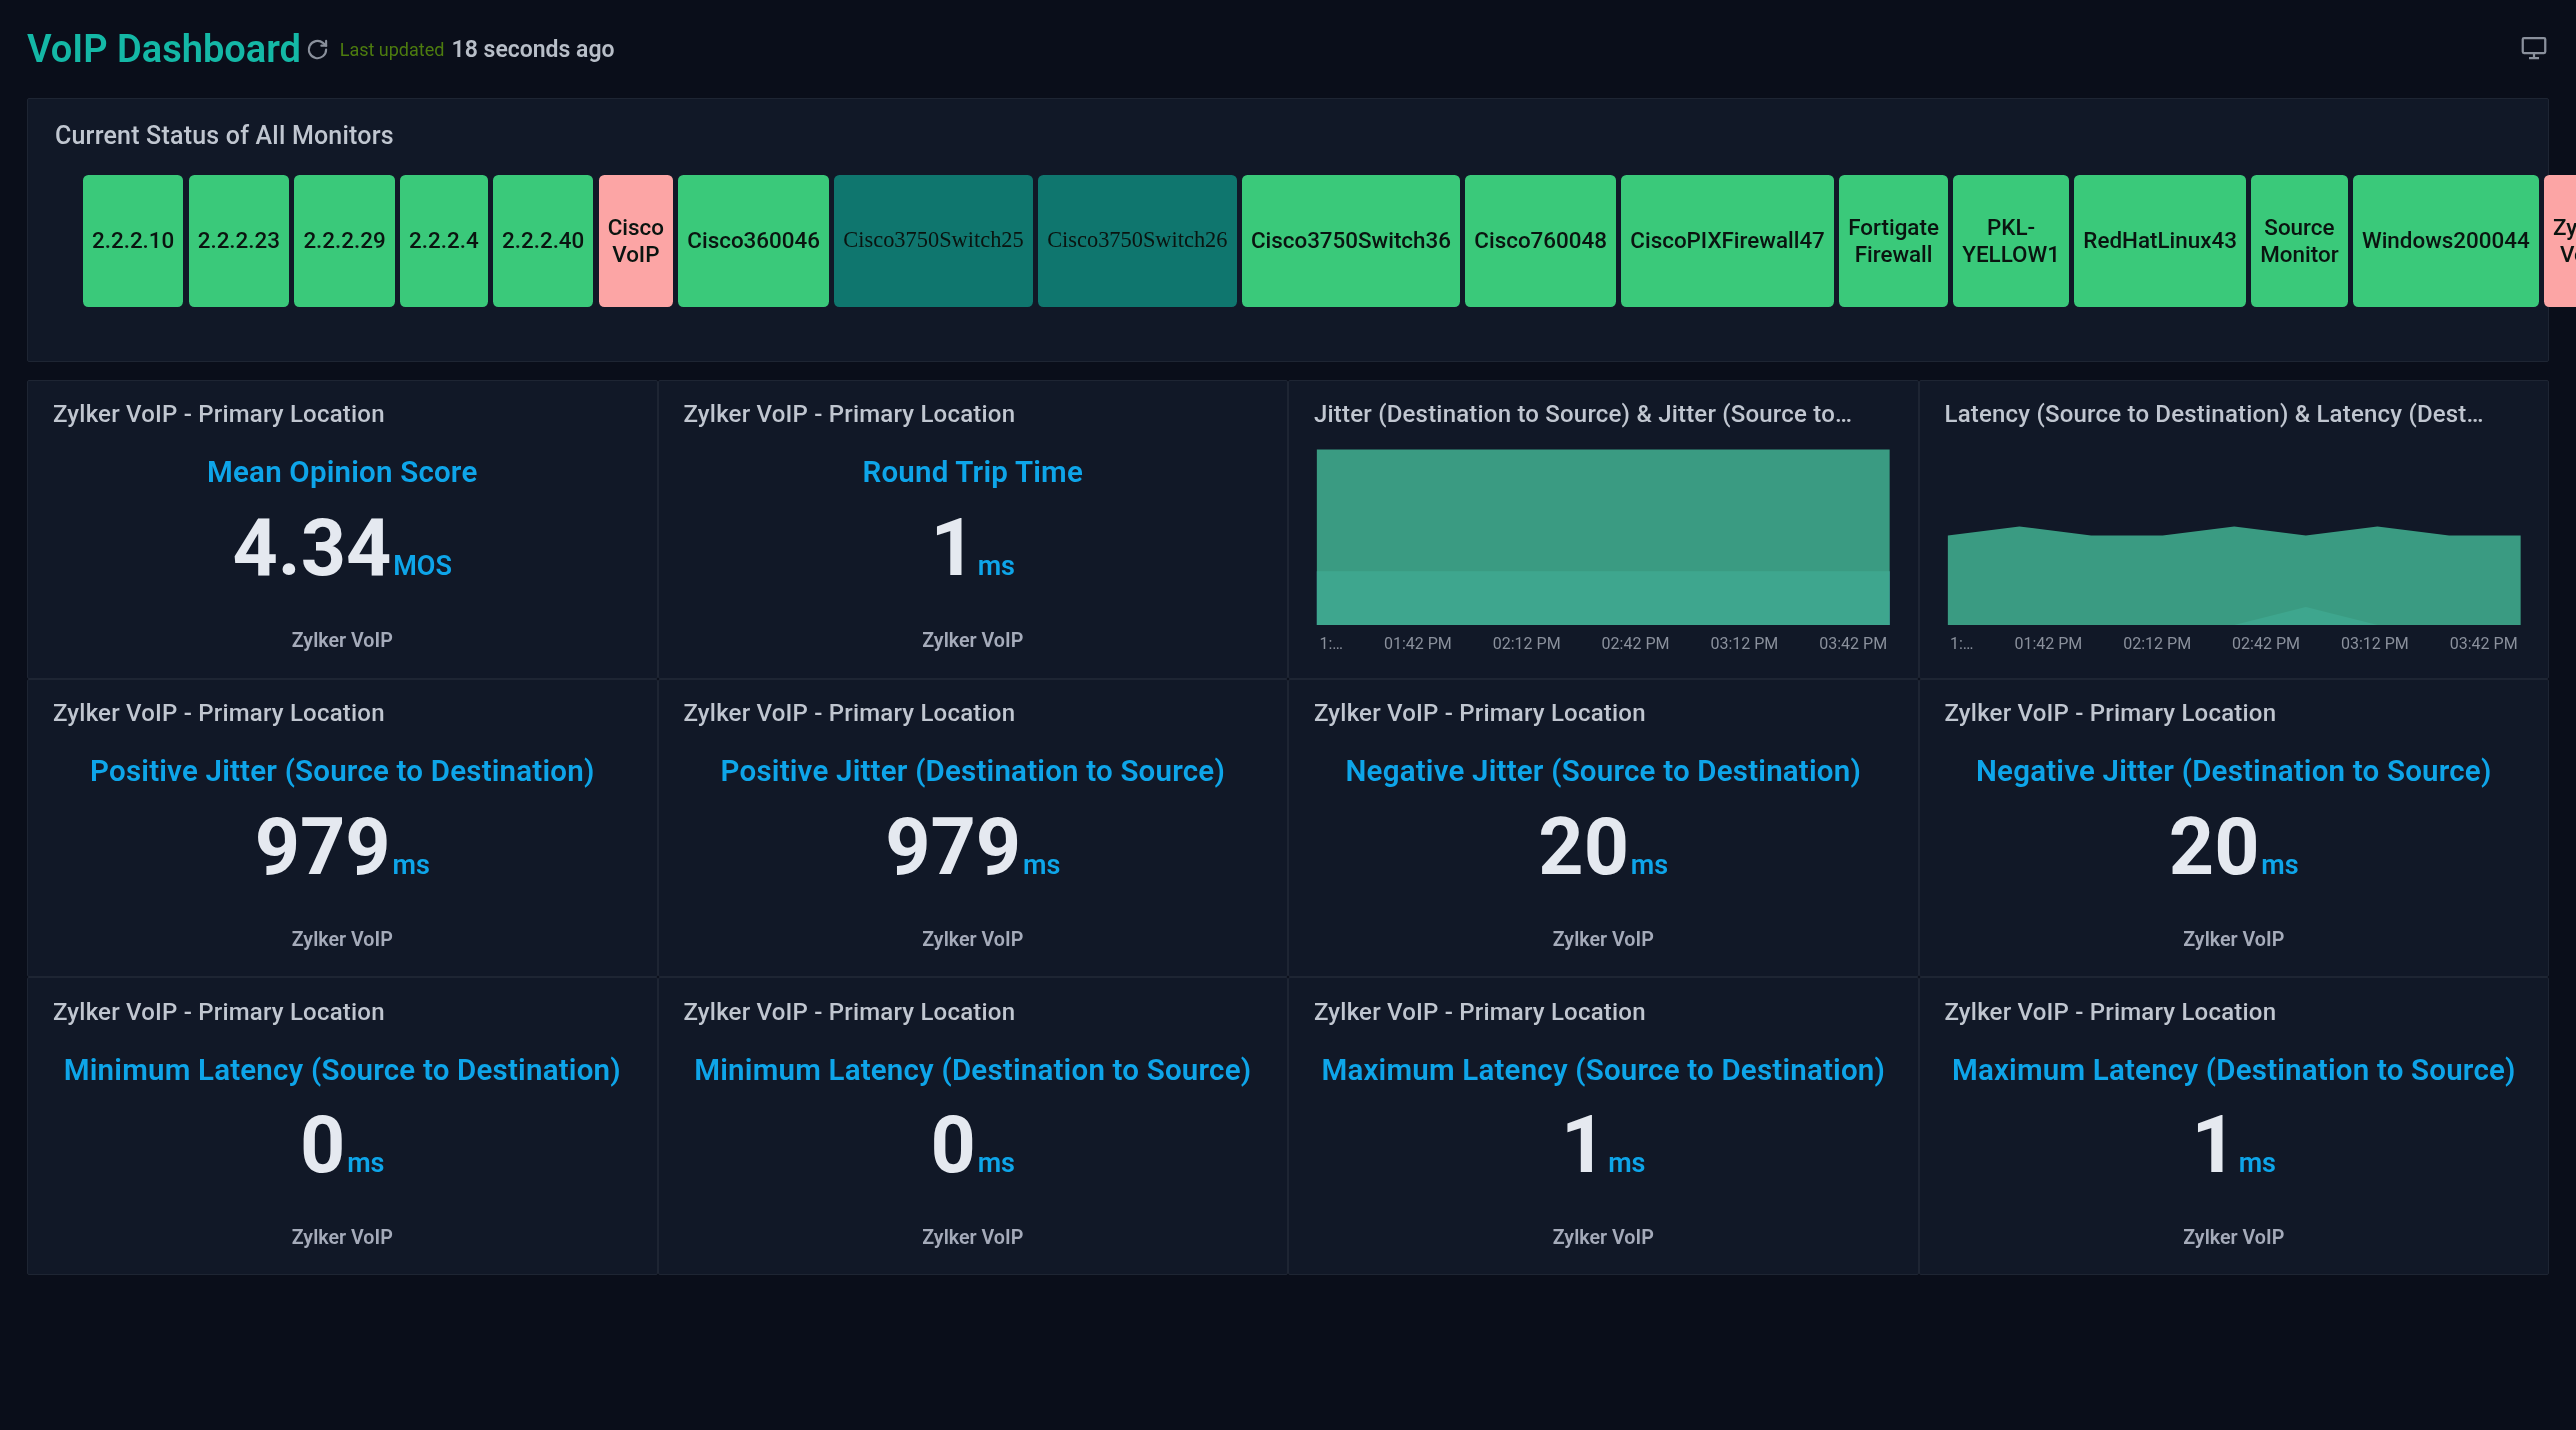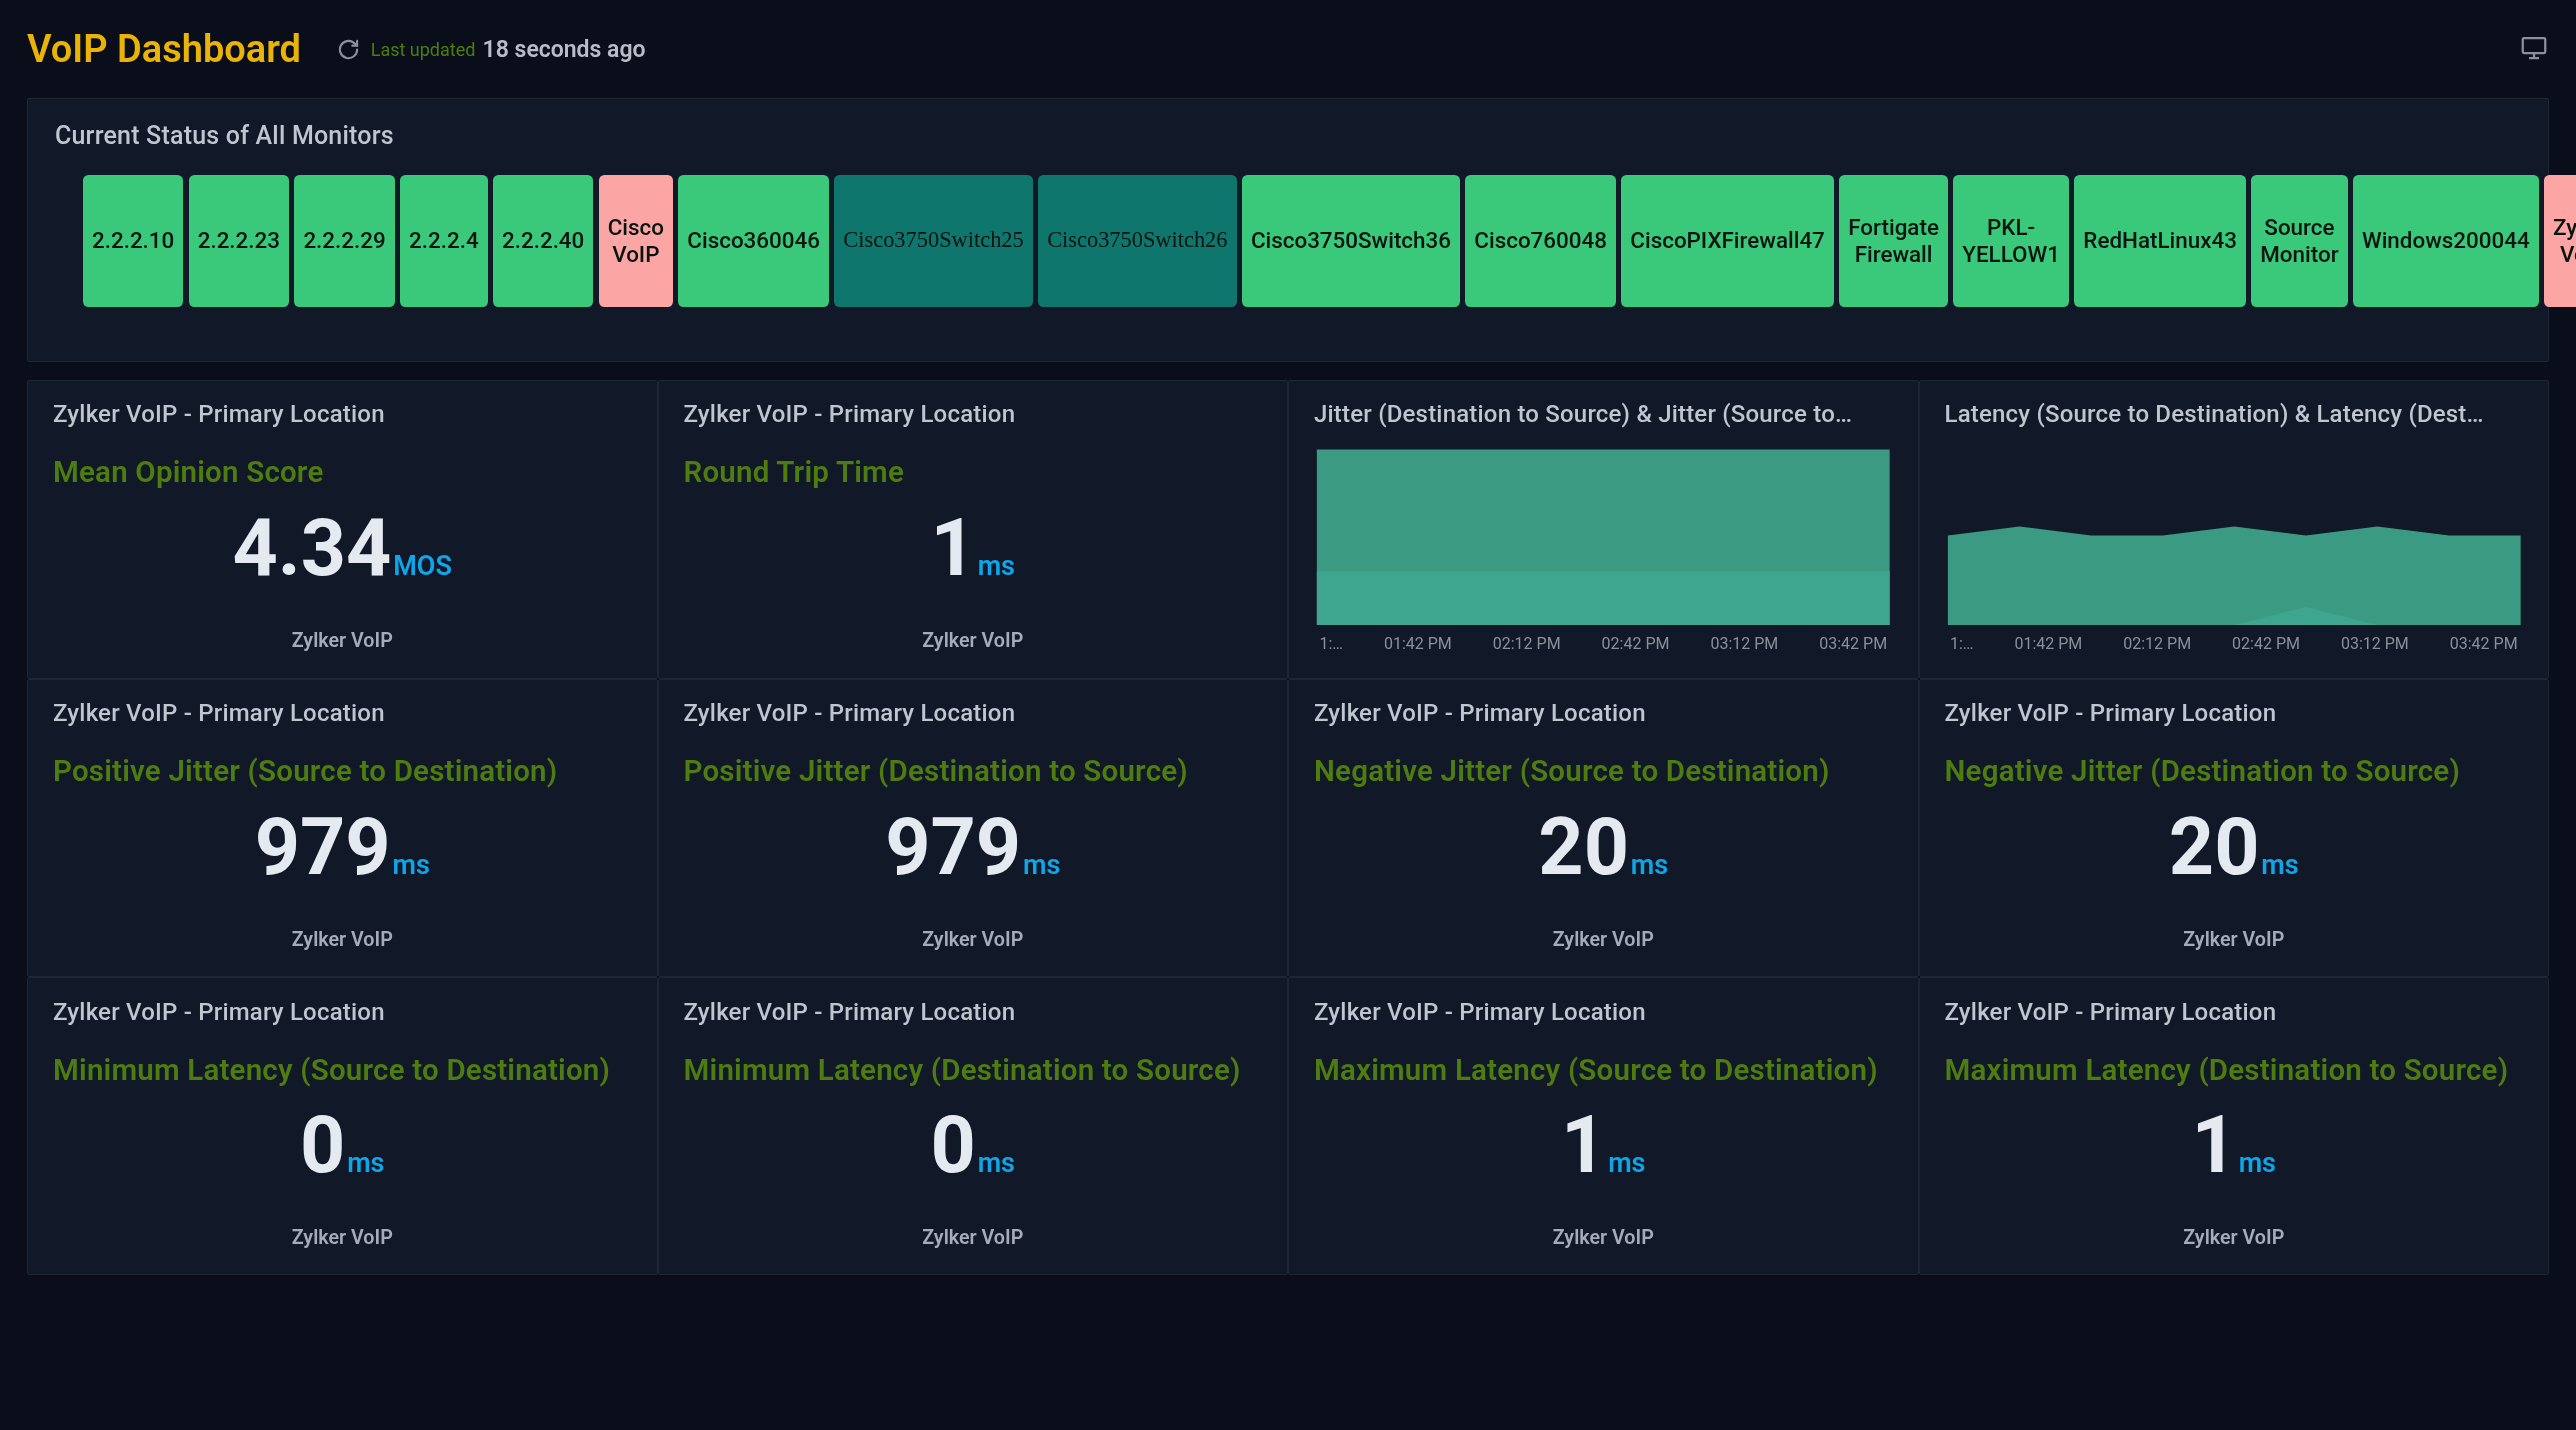--- a/index.html
+++ b/index.html
@@ -11,24 +11,24 @@
     height: 1430px;
     padding: 27px;
     transform-origin: top left;
   }
   .header {
     display: flex;
     align-items: center;
     margin-bottom: 27px;
   }
   .page-title {
-    color: #eab308;
+    color: #14b8a6;
     font-size: 38px;
     font-weight: 600;
-    margin-right: 36px;
+    margin-right: 5px;
   }
   .refresh-icon {
     color: #8a909c;
     margin-right: 10.7px;
     display: inline-flex;
   }
   .last-updated-label {
     color: #4d7c0f;
     font-size: 18px;
     margin-right: 7.2px;
@@ -90,24 +90,24 @@
   .metric-header {
     color: #c0c6d0;
     font-size: 24px;
     font-weight: 500;
     letter-spacing: 0.2px;
     white-space: nowrap;
     overflow: hidden;
     text-overflow: ellipsis;
   }
   .metric-title {
-    color: #4d7c0f;
+    color: #0ea5e9;
     font-size: 29.5px;
     font-weight: 600;
-    text-align: left;
+    text-align: center;
     margin-top: 27px;
     letter-spacing: 0.2px;
   }
   .metric-value-row {
     text-align: center;
     margin-top: 19.7px;
     line-height: 1;
   }
   .metric-value {
     color: #e5e9f0;

